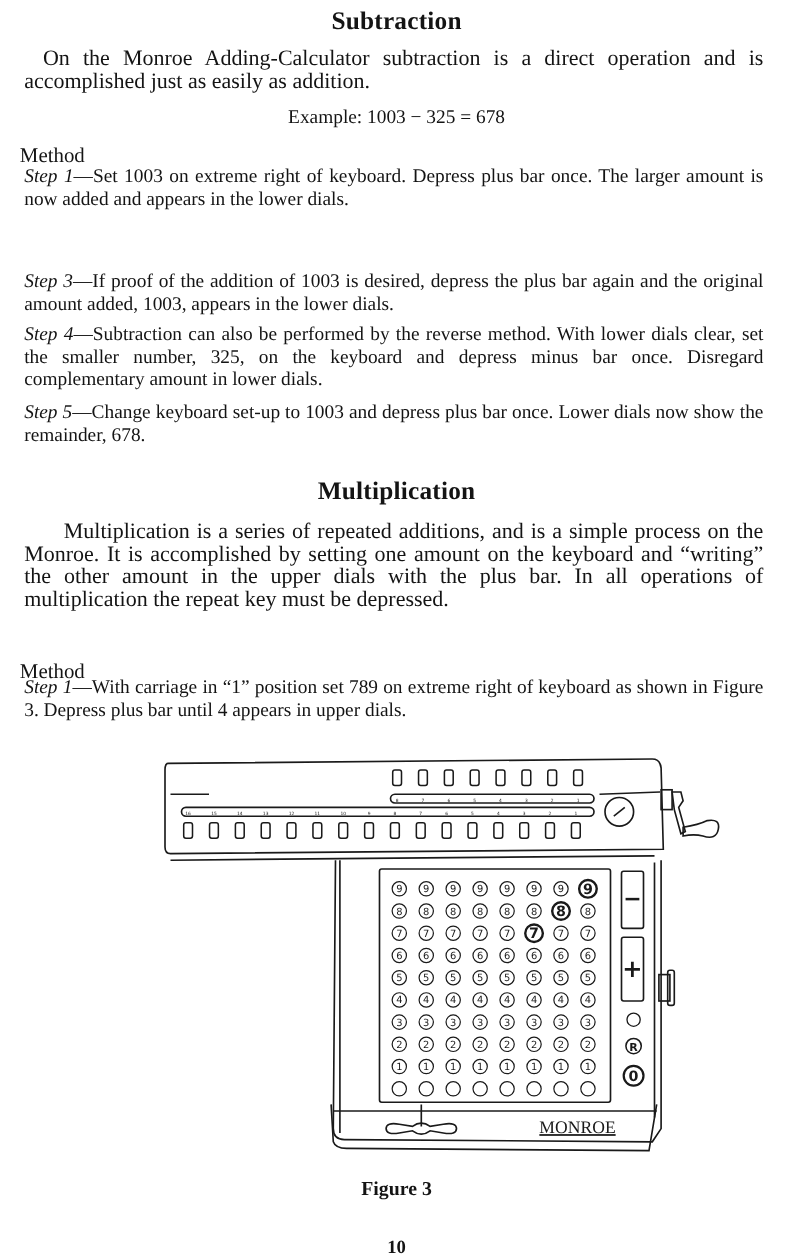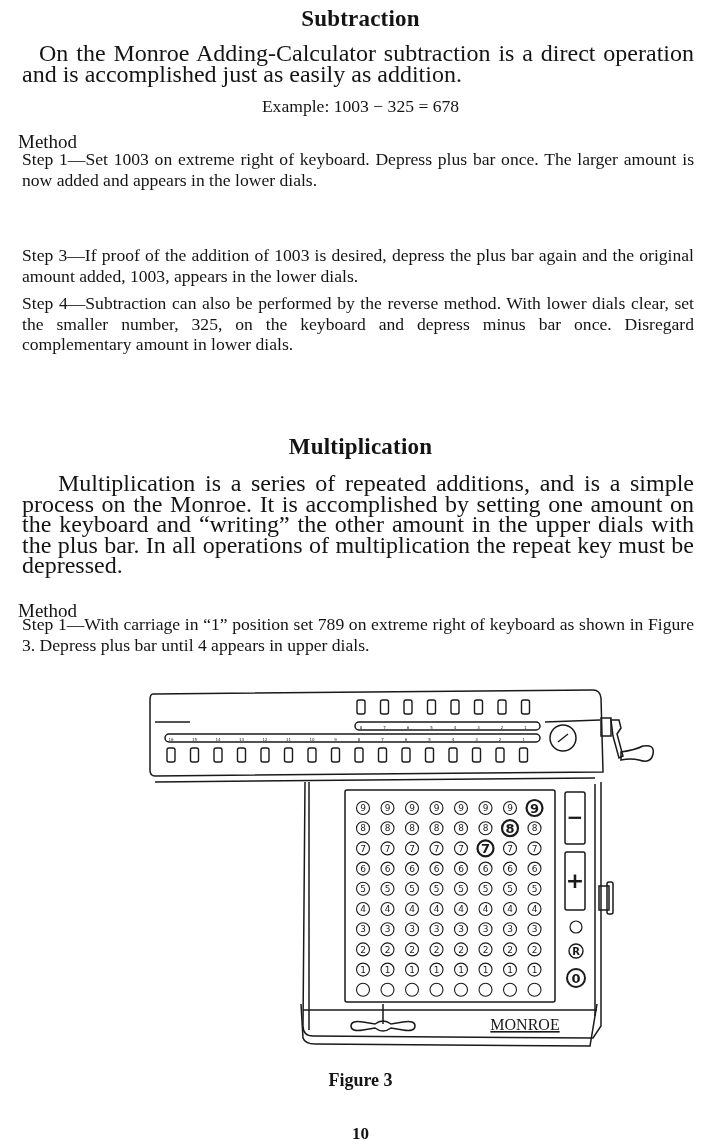--- a/index.html
+++ b/index.html
@@ -8,35 +8,35 @@
     font-family: "Liberation Serif", "DejaVu Serif", serif;
     color: #141414;
   }
   .page { position: absolute; left: 0; top: 0; width: 580px; height: 1145px; }
   h1.section {
     position: absolute; left: 0; width: 721px; margin: 0;
     text-align: center; font-weight: bold; font-size: 23px; letter-spacing: 0.2px;
   }
   .para {
     position: absolute; left: 22px; width: 672px; margin: 0;
-    font-size: 24px; line-height: 20.6px; text-align: justify;
+    font-size: 20px; line-height: 20.6px; text-align: justify;
   }
   .para .indent { display: inline-block; width: 17px; }
   .example {
     position: absolute; left: 0; width: 721px; text-align: center;
     font-size: 17.6px; margin: 0;
   }
   .method {
     position: absolute; left: 6px; margin: 12px; font-size: 19px; text-align: center;
   }
   .step {
     position: absolute; left: 22px; width: 672px; margin: 0;
     font-size: 17.6px; line-height: 20.6px; text-align: justify;
   }
-  .step .step-label { }
+  .step .step-label { font-style: italic; }
   .figure { position: absolute; left: 145px; top: 686px; width: 520px; height: 370px; }
   .caption {
     position: absolute; left: 0; width: 721px; text-align: center;
     top: 1070px; font-weight: bold; font-size: 18px; margin: 0; padding-left: 0;
   }
   .page-number {
     position: absolute; left: 0; width: 721px; text-align: center;
     top: 1124px; font-weight: bold; font-size: 17px; margin: 0;
   }
   svg text { font-family: "DejaVu Sans", sans-serif; }
@@ -54,20 +54,21 @@
 
   <p class="method" style="top:119px;">Method</p>
 
   <p class="step" style="top:149px;"><span class="step-label">Step 1</span><span>—Set 1003 on extreme right of keyboard.  Depress plus bar once. The larger amount is now added and appears in the lower dials.</span></p>
 
 
   <p class="step" style="top:245px;"><span class="step-label">Step 3</span><span>—If proof of the addition of 1003 is desired, depress the plus bar again and the original amount added, 1003, appears in the lower dials.</span></p>
 
   <p class="step" style="top:293px;"><span class="step-label">Step 4</span><span>—Subtraction can also be performed by the reverse method.  With lower dials clear, set the smaller number, 325, on the keyboard and depress minus bar once.  Disregard complementary amount in lower dials.</span></p>
 
+  <p class="step" style="top:364px;"><span class="step-label">Step 5</span><span>—Change keyboard set-up to 1003 and depress plus bar once. Lower dials now show the remainder, 678.</span></p>
 
   <h1 class="section" style="top:434px;">Multiplication</h1>
 
   <p class="para" style="top:473px;"><span class="indent" style="width:36px;"></span><span>Multiplication is a series of repeated additions, and is a simple process on the Monroe.  It is accomplished by setting one amount on the keyboard and “writing” the other amount in the upper dials with the plus bar.  In all operations of multiplication the repeat key must be depressed.</span></p>
 
 
   <p class="method" style="top:588px;">Method</p>
 
   <p class="step" style="top:614px;"><span class="step-label">Step 1</span><span>—With carriage in “1” position set 789 on extreme right of keyboard as shown in Figure 3.  Depress plus bar until 4 appears in upper dials.</span></p>
 

